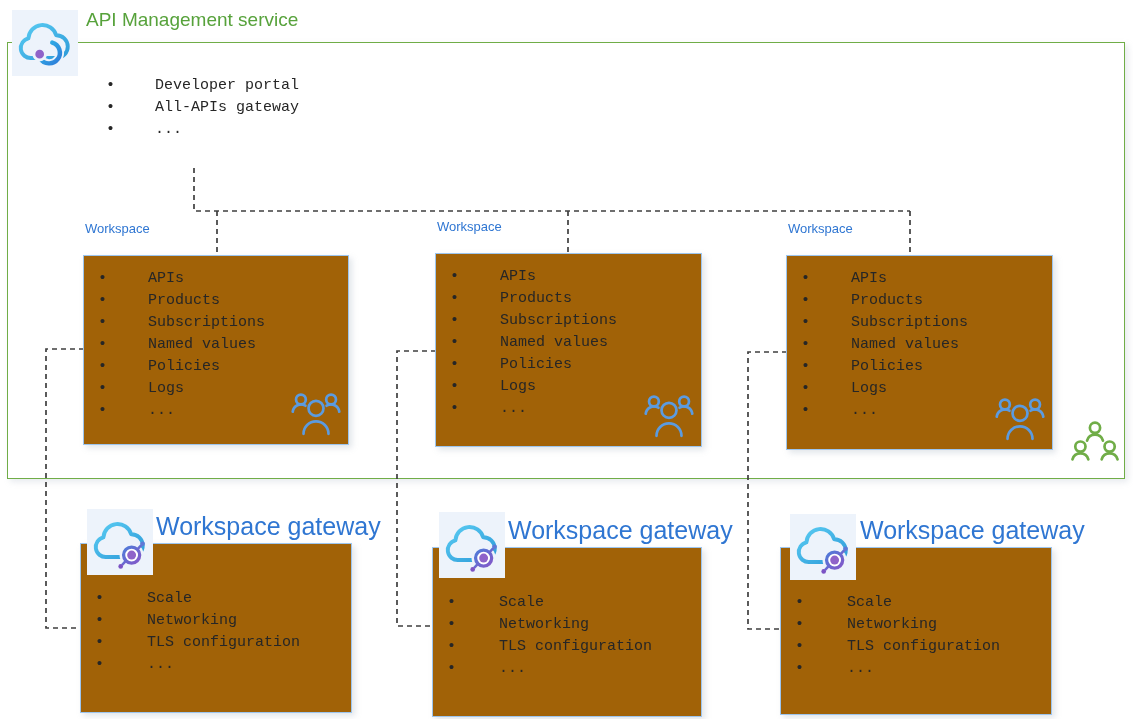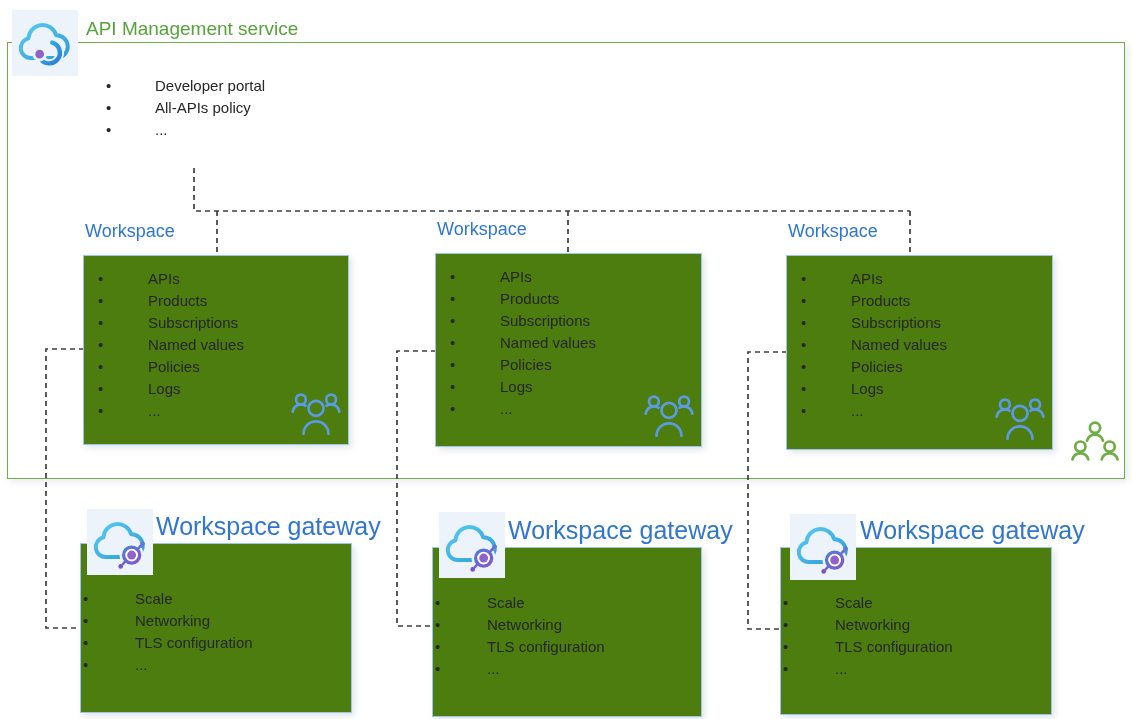--- a/index.html
+++ b/index.html
@@ -17,36 +17,36 @@
     border:1.5px solid var(--green-border);background:transparent;z-index:0;
     box-shadow:3px 3px 6px rgba(150,165,180,.22);}
 
   .conn{position:absolute;left:0;top:0;width:1133px;height:719px;z-index:1;pointer-events:none;}
   .conn path{fill:none;stroke:var(--dash);stroke-width:1.7;stroke-dasharray:5 4;}
 
   .icon-square{position:absolute;width:66px;height:66px;background:var(--icon-bg);z-index:3;
     display:flex;align-items:center;justify-content:center;}
   .icon-square svg{width:62px;height:62px;}
 
-  .am-title{position:absolute;left:86px;top:18px;font-size:19px;color:var(--green-title);z-index:2;}
-  .ws-title{position:absolute;font-size:18px;color:var(--blue-title);z-index:2;white-space:nowrap;}
+  .am-title{position:absolute;left:86px;top:9px;font-size:19px;color:var(--green-title);z-index:2;}
+  .ws-title{position:absolute;font-size:13px;color:var(--blue-title);z-index:2;white-space:nowrap;}
   .gw-title{position:absolute;font-size:25px;color:var(--blue-title);z-index:4;white-space:nowrap;}
 
   .blist{list-style:none;position:absolute;z-index:2;font-size:15px;line-height:22px;}
-  .blist li{position:relative;}
+  .blist li{position:relative;font-family:Liberation Mono, monospace;}
   .blist li::before{content:"•";position:absolute;left:0;top:0;}
   .am-list{left:96px;top:75px;}
   .am-list li{padding-left:59px;}
   .am-list li::before{left:10px;}
 
-  .box{position:absolute;background:#4d7c0f;border:1.5px solid var(--blue-border);z-index:2;
+  .box{position:absolute;background:#a16207;border:1.5px solid var(--blue-border);z-index:2;
     box-shadow:3px 3px 6px rgba(150,165,180,.28);}
   .ws-list{left:14px;top:12px;}
   .ws-list li{padding-left:50px;}
-  .gw-list{left:2px;top:44px;}
+  .gw-list{left:14px;top:44px;}
   .gw-list li{padding-left:52px;}
 
   .team{position:absolute;right:6px;bottom:7px;width:52px;height:48px;color:var(--team-blue);}
   .team svg,.team-green svg{width:100%;height:100%;}
   .team svg *,.team-green svg *{fill:none;stroke:currentColor;stroke-width:2.6;stroke-linecap:round;}
   .team-green{position:absolute;left:1068px;top:420px;width:54px;height:48px;color:var(--team-green);z-index:2;}
 </style>
 </head>
 <body>
 
@@ -82,21 +82,21 @@
     <svg viewBox="0 0 64 64">
       <path d="M18 47.5 A10.3 10.3 0 0 1 14.9 27.2 A14.6 14.6 0 0 1 43.5 24 A11.2 11.2 0 0 1 44 47.5 Z" fill="none" stroke="url(#cloudg)" stroke-width="4" stroke-linejoin="round"></path>
       <path d="M39.5 31.5 A11 11 0 1 1 27 47.8" fill="none" stroke="#EDF3FB" stroke-width="8.5" stroke-linecap="round"></path>
       <path d="M39.5 31.5 A11 11 0 1 1 27 47.8" fill="none" stroke="url(#arcg)" stroke-width="4.6" stroke-linecap="round"></path>
       <circle cx="26.5" cy="43.5" r="6" fill="#8F63C9" stroke="#EDF3FB" stroke-width="3"></circle>
     </svg>
   </div>
   <div class="am-title">API Management service</div>
   <ul class="blist am-list">
     <li>Developer portal</li>
-    <li>All-APIs policy</li>
+    <li>All-APIs gateway</li>
     <li>...</li>
   </ul>
 
   <div class="ws-title" style="left:85px;top:221px;">Workspace</div>
   <div class="box" style="left:83px;top:255px;width:266px;height:190px;">
     <ul class="blist ws-list">
       <li>APIs</li>
       <li>Products</li>
       <li>Subscriptions</li>
       <li>Named values</li>

